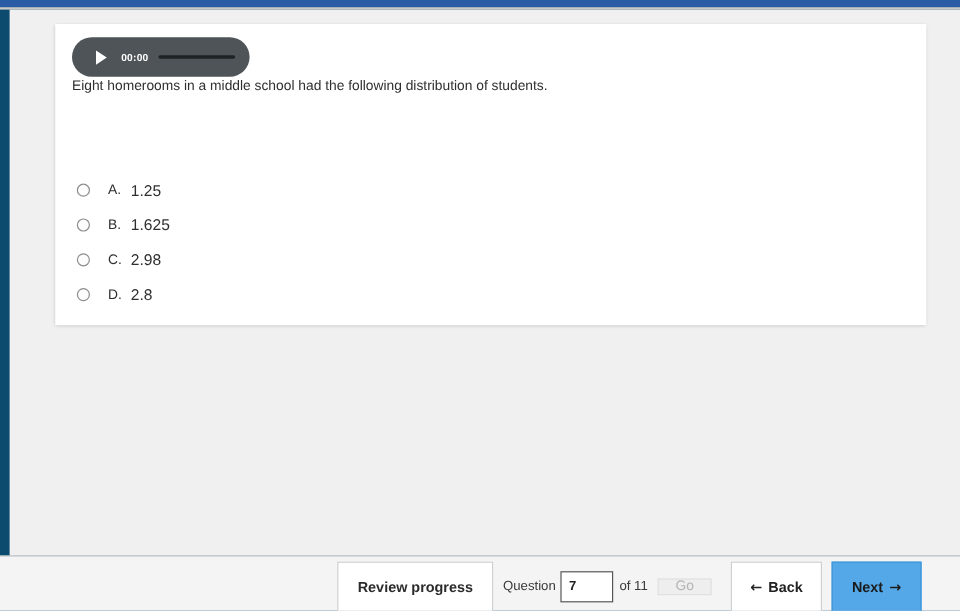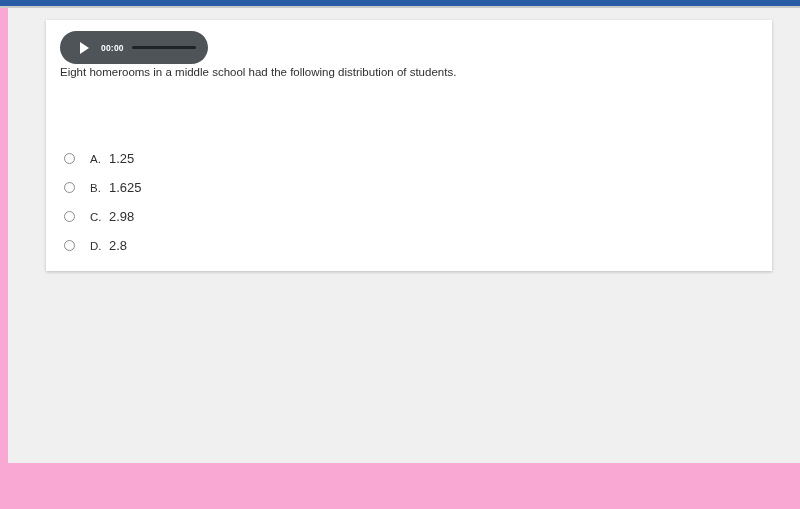--- a/index.html
+++ b/index.html
@@ -12,21 +12,21 @@
     overflow: hidden;
     background: #ffffff;
     font-family: "Liberation Sans", sans-serif;
     -webkit-font-smoothing: antialiased;
   }
 
   .viewport {
     position: relative;
     width: 800px;
     height: 509px;
-    background: #f9a8d4;
+    background: #0c4a6e;
   }
 
   
   .top-blue-bar {
     position: absolute;
     left: 0;
     top: 0;
     width: 800px;
     height: 6px;
     background: #2a5ca5;
@@ -304,14 +304,38 @@
           <span class="option-letter">D.</span>
           <span class="option-value">2.8</span>
         </div>
 
       </div>
 
     </div>
 
   </div>
 
+  <div class="footer">
+    <div class="footer-inner">
+
+      <div class="btn btn-review">Review progress</div>
+
+      <div class="question-group">
+        <span class="q-label">Question</span>
+        <input class="q-input" type="text" value="7" style="">
+        <span class="q-of">of 11</span>
+        <div class="btn btn-go">Go</div>
+      </div>
+
+      <div class="btn btn-back">
+        <span class="arrow arrow-left">←</span>
+        <span>Back</span>
+      </div>
+
+      <div class="btn btn-next">
+        <span>Next</span>
+        <span class="arrow arrow-right">→</span>
+      </div>
+
+    </div>
+  </div>
 
 </div>
 
 </body></html>

